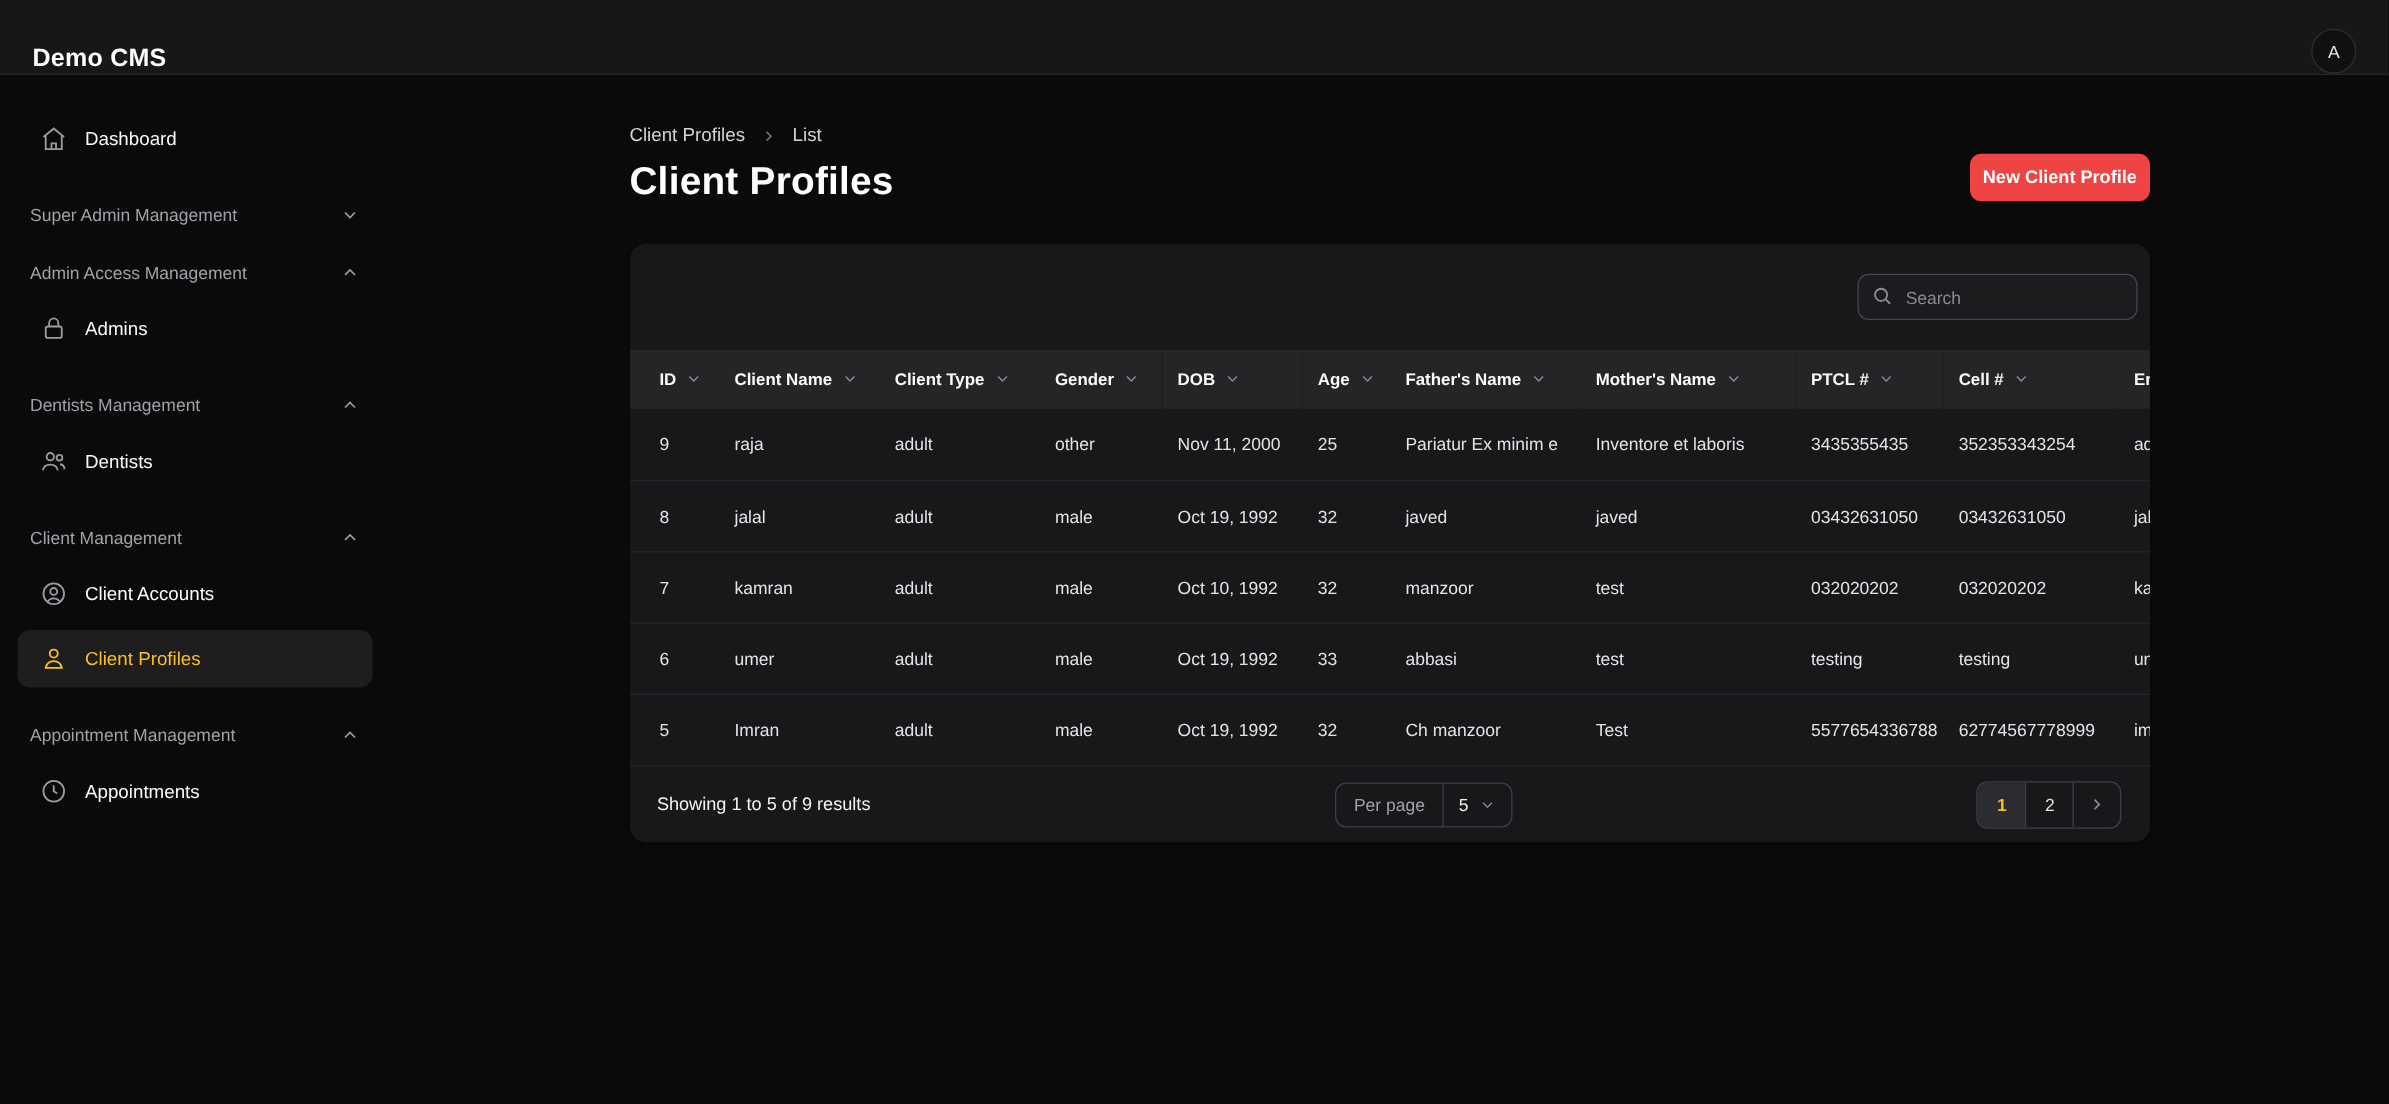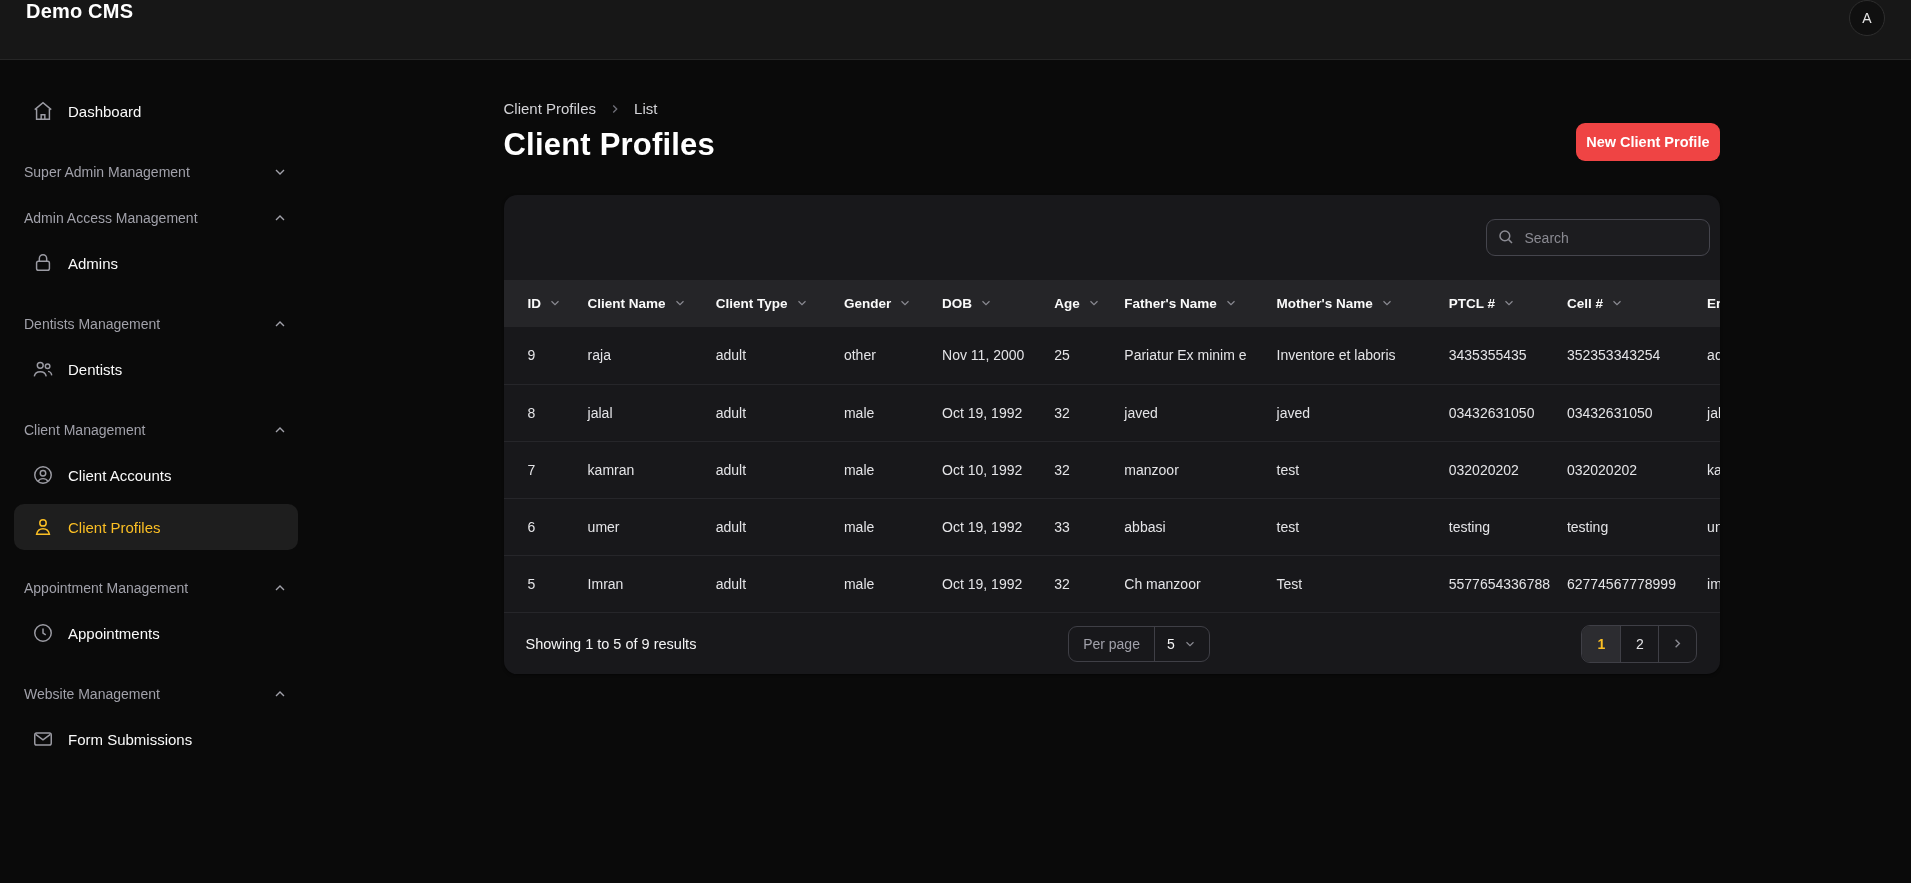--- a/index.html
+++ b/index.html
@@ -6,21 +6,21 @@
   html,body { width:1911px; height:883px; overflow:hidden; }
   body {
     background:#0a0a0a;
     font-family:"Liberation Sans", sans-serif;
     color:#fafafa;
     -webkit-font-smoothing:antialiased;
   }
   
   .topbar {
     height:60px; background:#171717; border-bottom:1px solid #262626;
-    display:flex; align-items:flex-start; justify-content:space-between;
+    display:flex; align-items:flex-end; justify-content:space-between;
     padding:0 26px;
   }
   .brand { font-size:20px; font-weight:bold; color:#fff; letter-spacing:.2px; }
   .avatar {
     width:36px; height:36px; border-radius:50%;
     background:#101010; border:1px solid #2e2e2e;
     display:flex; align-items:center; justify-content:center;
     font-size:14px; color:#e5e5e5; cursor:pointer;
   }
   
@@ -240,39 +240,20 @@
         <span class="ic">
           <svg viewBox="0 0 24 24" fill="none" stroke="currentColor" stroke-width="1.6">
               <circle cx="12" cy="12" r="9"></circle>
               <path d="M12 7v5l3 2"></path>
             </svg>
         </span>
         <span>Appointments</span>
       </div>
     </div>
 
-    <div class="side-group">
-      <div class="side-section">
-        <span class="sec-label">Website Management</span>
-        <span class="chev">
-          <svg viewBox="0 0 24 24" fill="none" stroke="currentColor" stroke-width="2">
-              <path d="m6 15 6-6 6 6"></path>
-            </svg>
-        </span>
-      </div>
-      <div class="side-item">
-        <span class="ic">
-          <svg viewBox="0 0 24 24" fill="none" stroke="currentColor" stroke-width="1.6">
-              <rect x="3" y="5.5" width="18" height="13" rx="2"></rect>
-              <path d="m4 7 8 6 8-6"></path>
-            </svg>
-        </span>
-        <span>Form Submissions</span>
-      </div>
-    </div>
   </div>
 
   <div class="main">
     <div class="content">
 
       <div class="page-head">
         <div>
           <div class="breadcrumb">
             <span class="crumb-link">Client Profiles</span>
             <span class="chev">

